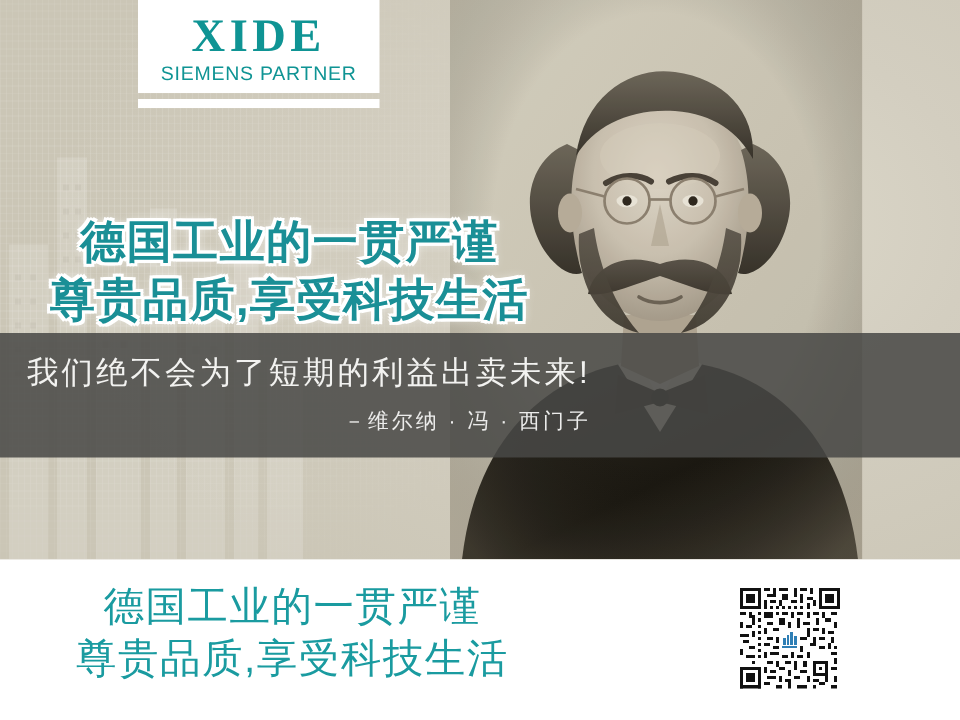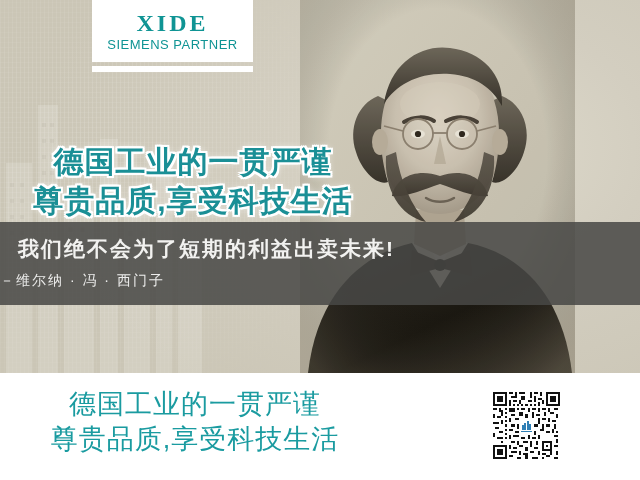--- a/index.html
+++ b/index.html
@@ -72,21 +72,21 @@
     height: 62px;
     background: #ffffff;
     display: flex;
     flex-direction: column;
     align-items: center;
     justify-content: center;
   }
   .logo-main {
     font-family: "Liberation Serif", "DejaVu Serif", serif;
     font-weight: bold;
-    font-size: 24px;
+    font-size: 31px;
     letter-spacing: 3px;
     color: #0f9494;
     line-height: 1;
     margin-bottom: 3px;
   }
   .logo-sub {
     font-family: "Liberation Sans", "DejaVu Sans", sans-serif;
     font-weight: normal;
     font-size: 13px;
     letter-spacing: .5px;
@@ -134,27 +134,27 @@
   }
   .quote-text {
     position: absolute;
     left: 18px;
     top: 13px;
     font-size: 21px;
     line-height: 28px;
     letter-spacing: 2px;
     color: #f2f2f0;
     white-space: nowrap;
-    font-weight: bold;
   }
   .quote-author {
     position: absolute;
     left: 0;
     top: 50px;
     width: 394px;
+    text-align: right;
     font-size: 14px;
     letter-spacing: 2px;
     color: #ececeb;
     white-space: nowrap;
   }
 
   
   .footer {
     position: absolute;
     left: 0;

